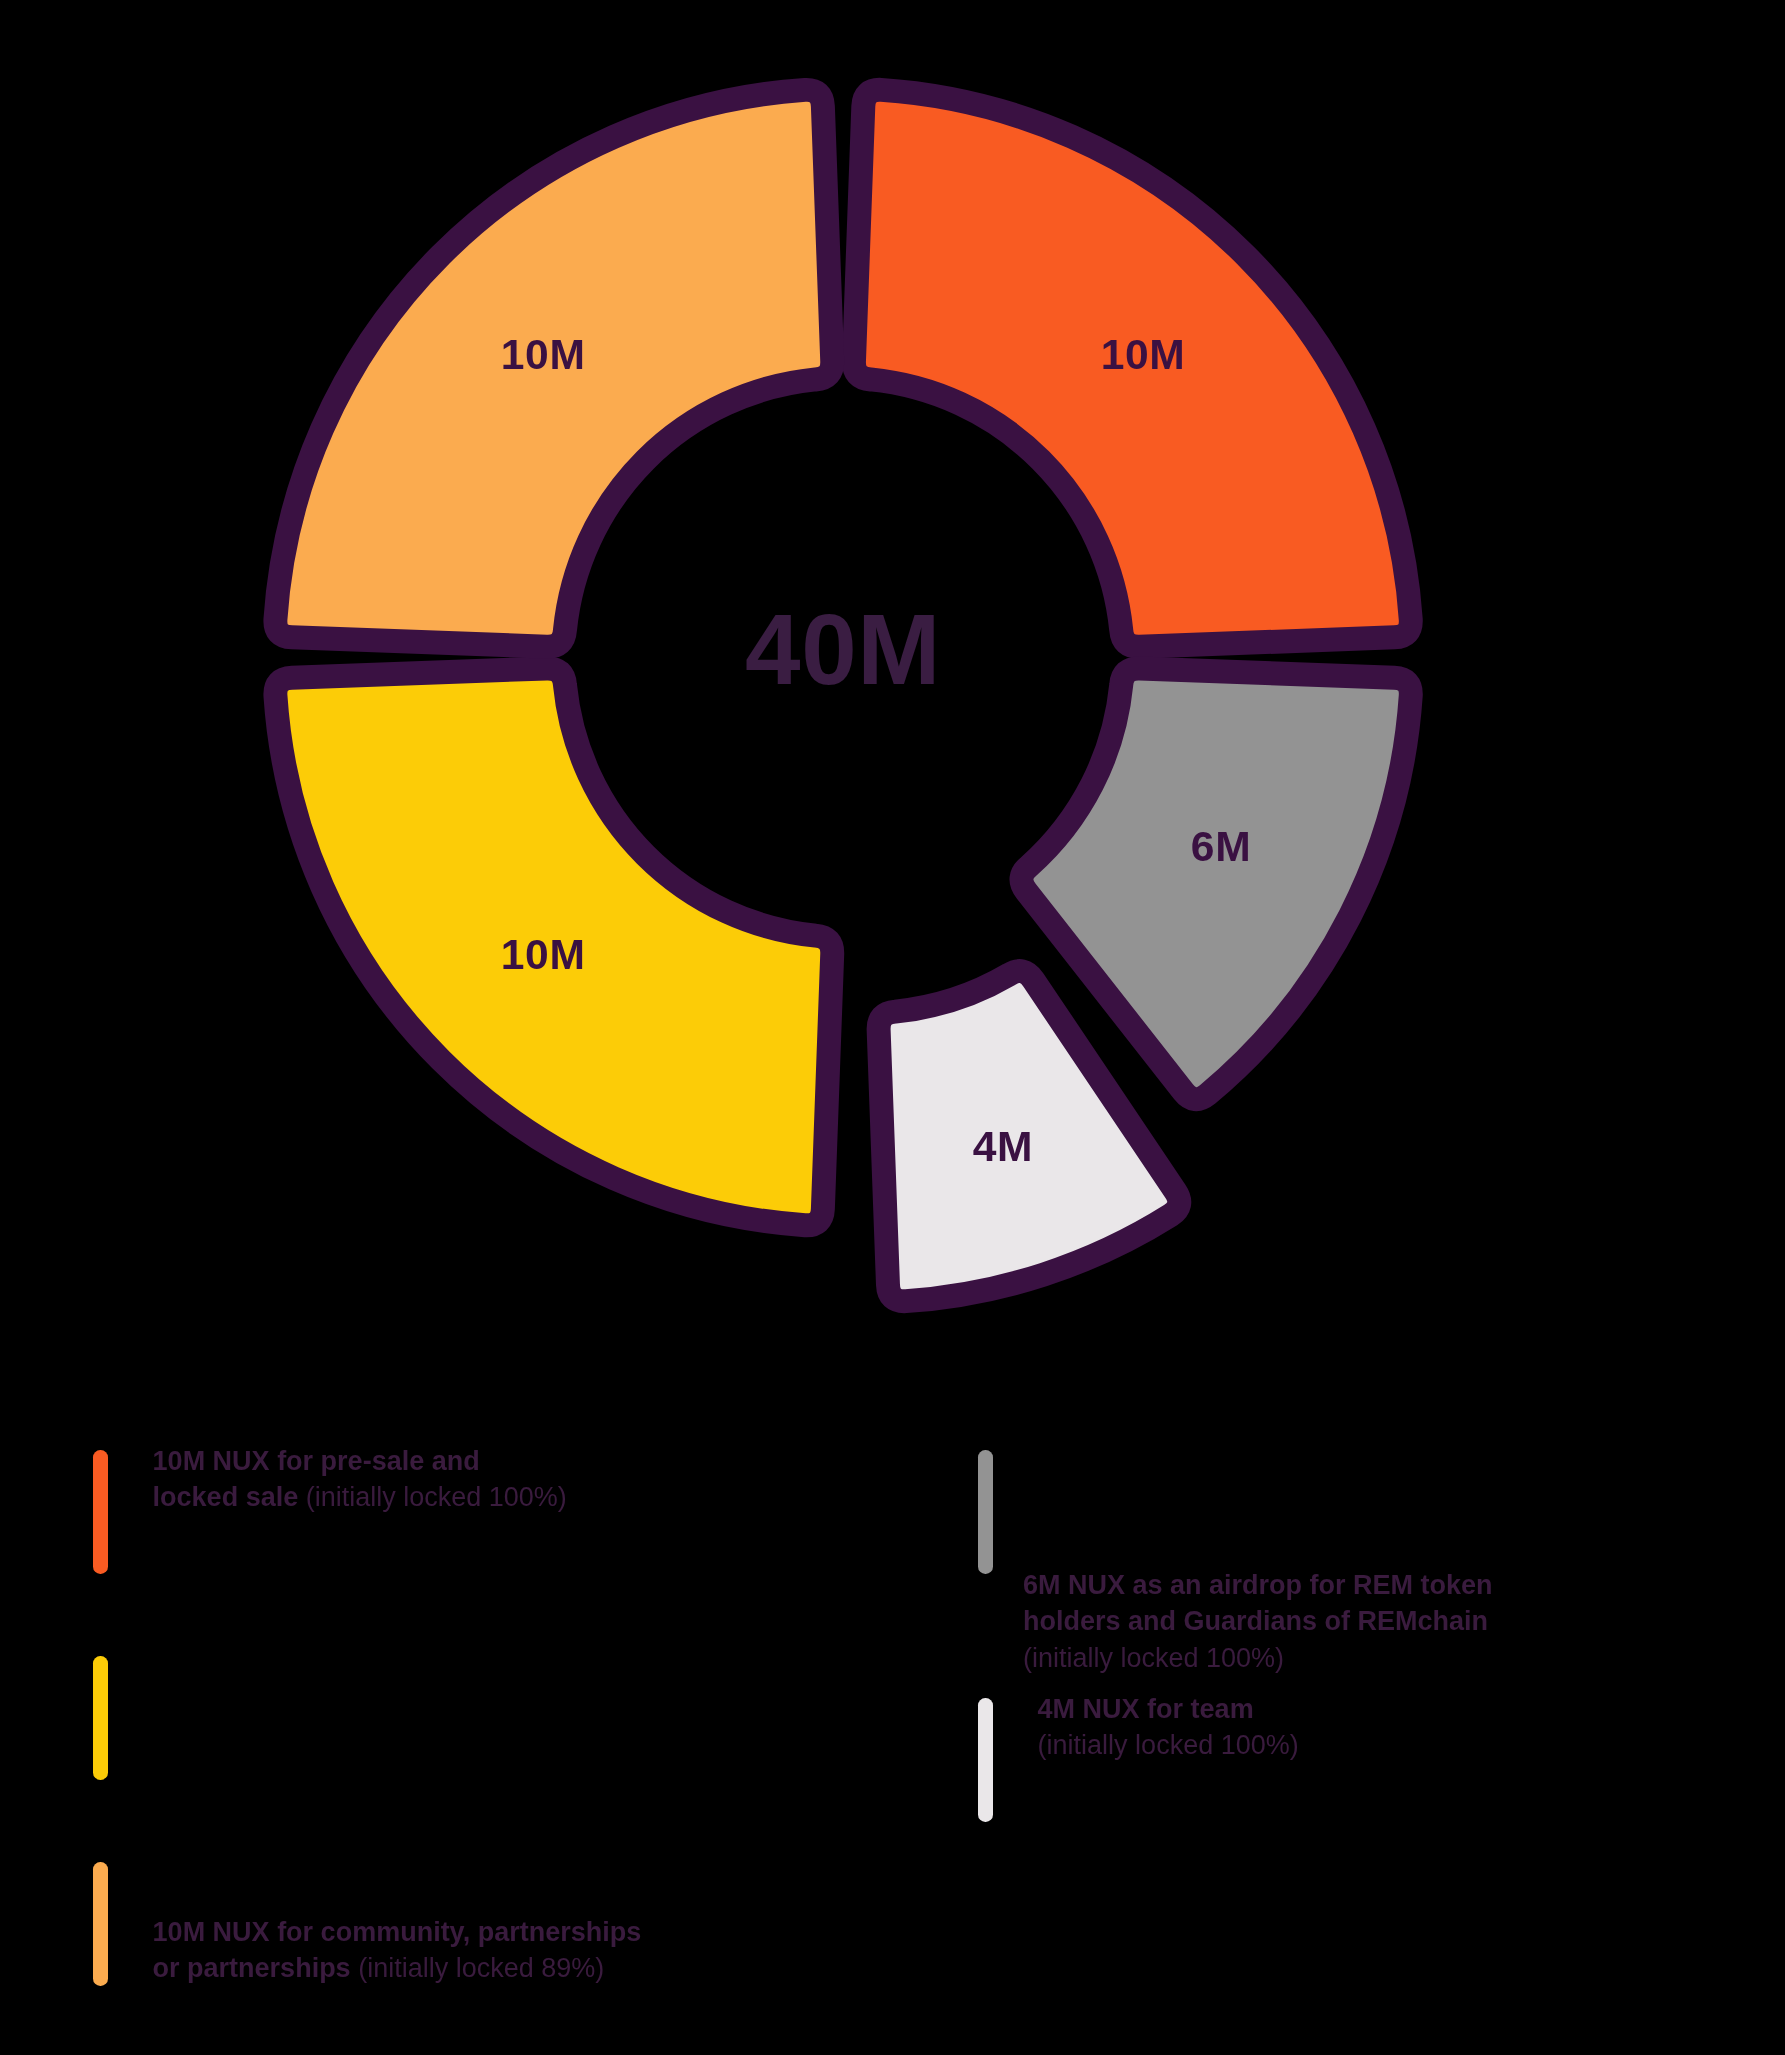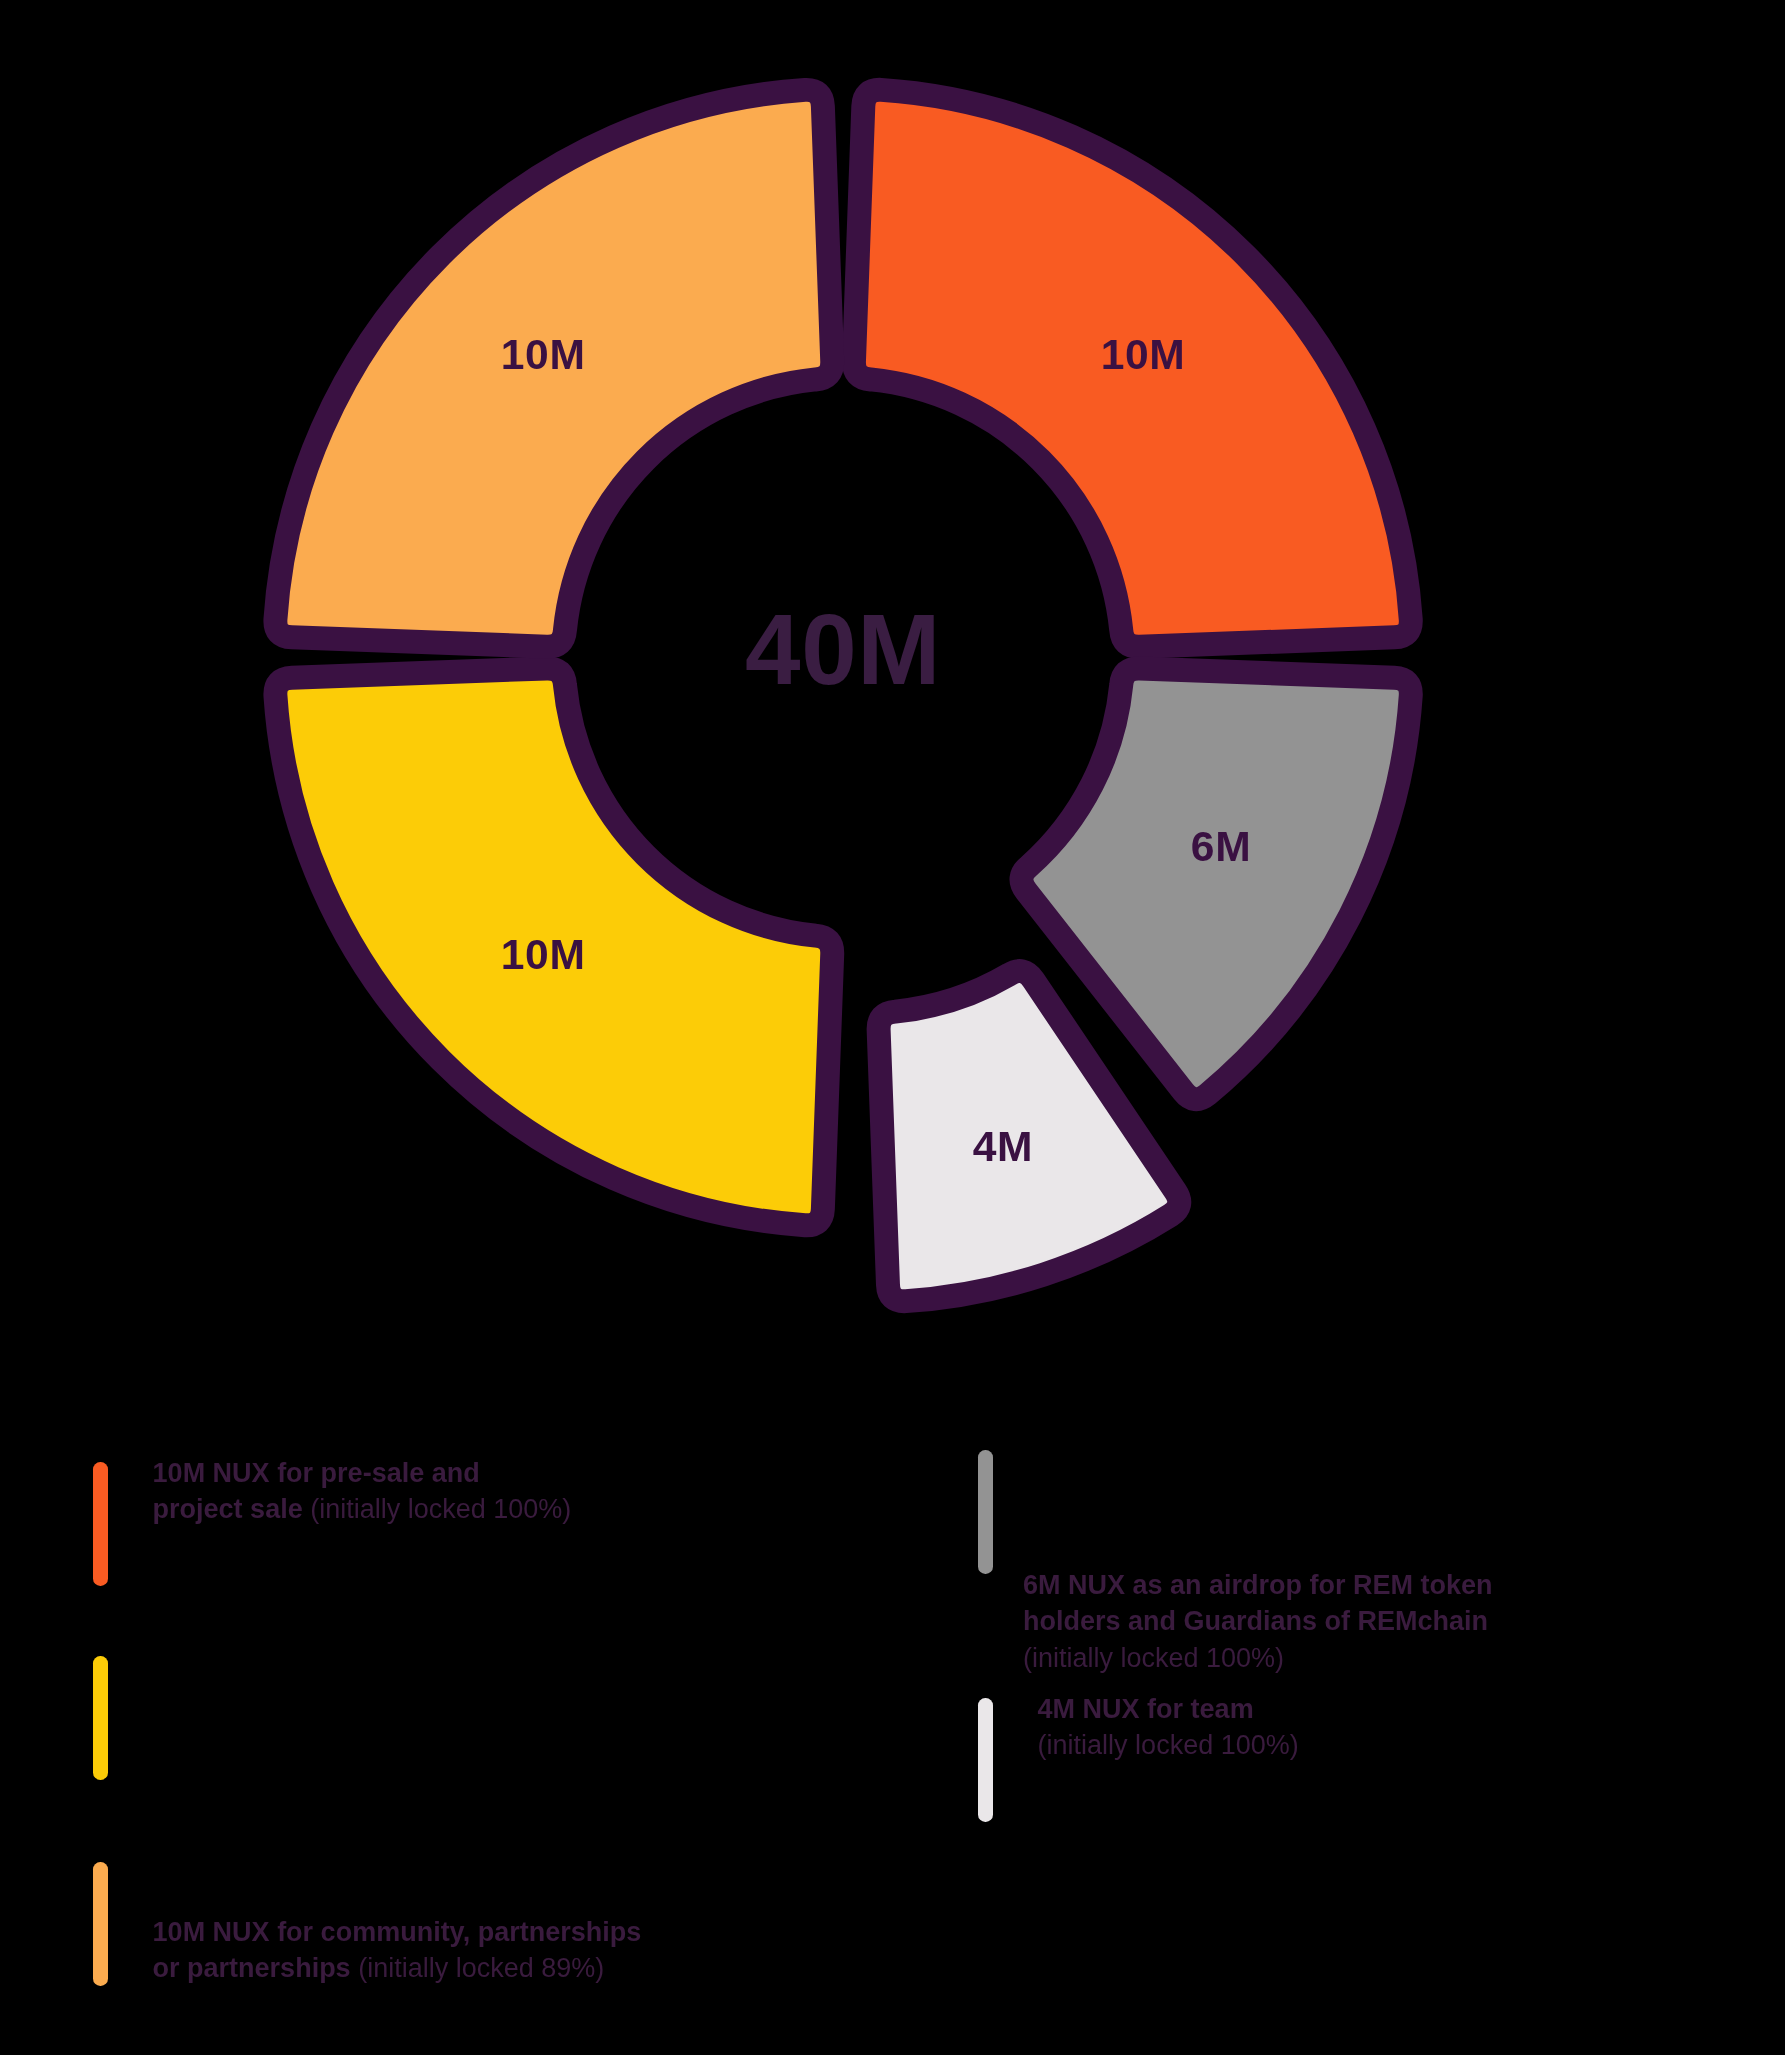--- a/index.html
+++ b/index.html
@@ -111,23 +111,23 @@
         <text x="1507.2607131265218" y="1727.4464414194817" class="slice-value" fill="#3A1142">4M</text>
         <text x="816.219426993576" y="1438.780573006424" class="slice-value" fill="#3A1142">10M</text>
         <text x="816.2194269935758" y="537.219426993576" class="slice-value" fill="#3A1142">10M</text>
       </g>
     <text id="center-total" class="center-total" x="1267" y="988" fill="#3A1D42">40M</text>
   </svg>
 </div>
 
 <div id="legend" style="top:1450px;">
   <div class="legend-grid" id="legend-grid">
-      <div class="legend-item" style="left: 93px; top: 12px;">
+      <div class="legend-item" style="left: 93px; top: 0px;">
         <div class="legend-swatch" style="background: rgb(249, 91, 34);"></div>
-        <div class="legend-text"><span class="strong">10M NUX for pre-sale and</span><br><span class="strong">project sale</span> <span class="light">(initially locked 100%)</span></div>
+        <div class="legend-text"><span class="strong">10M NUX for pre-sale and</span><br><span class="strong">locked sale</span> <span class="light">(initially locked 100%)</span></div>
       </div>
       <div class="legend-item" style="left: 978px; top: 0px; flex-direction: column;">
         <div class="legend-swatch" style="background: rgb(147, 147, 147);"></div>
         <div class="legend-text"><span class="strong">6M NUX as an airdrop for REM token</span><br><span class="strong">holders and Guardians of REMchain</span><br><span class="light">(initially locked 100%)</span></div>
       </div>
       <div class="legend-item" style="left: 93px; top: 206px;">
         <div class="legend-swatch" style="background: rgb(252, 204, 7);"></div>
       </div>
       <div class="legend-item" style="left: 978px; top: 206px; margin-top: 42px;">
         <div class="legend-swatch" style="background: rgb(234, 231, 233);"></div>

